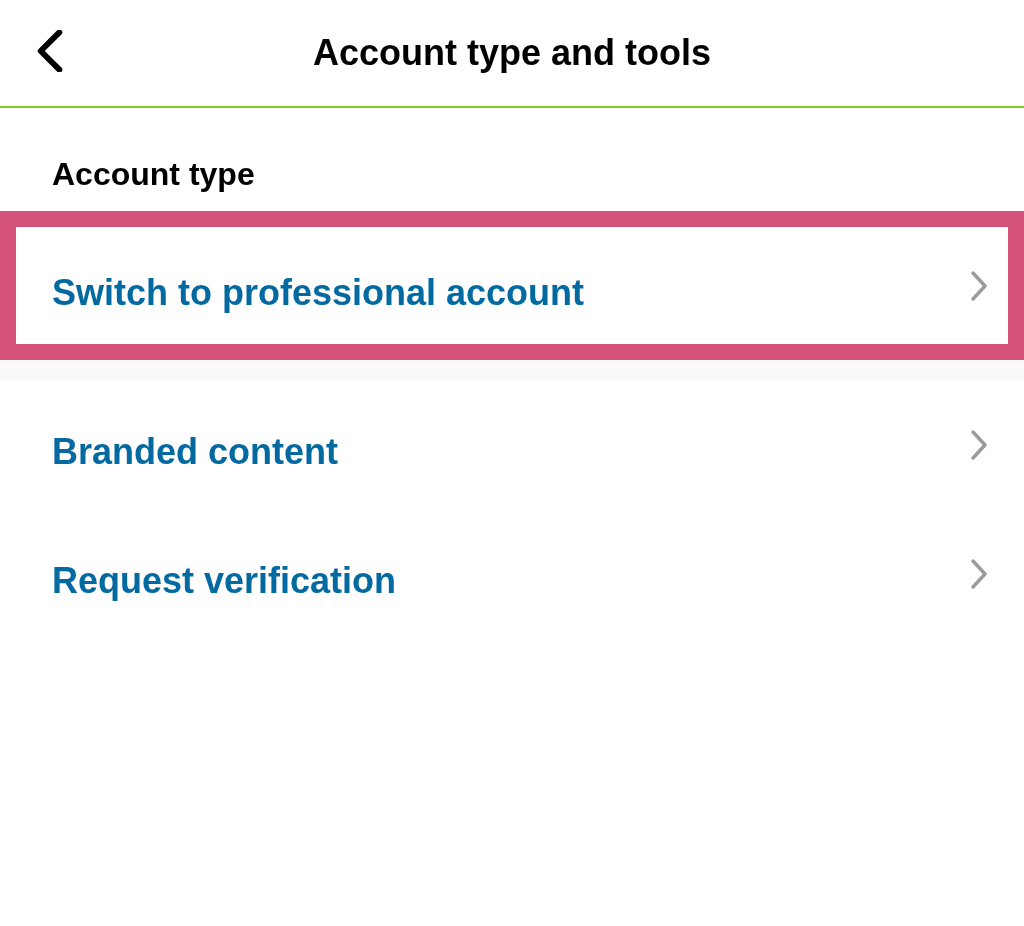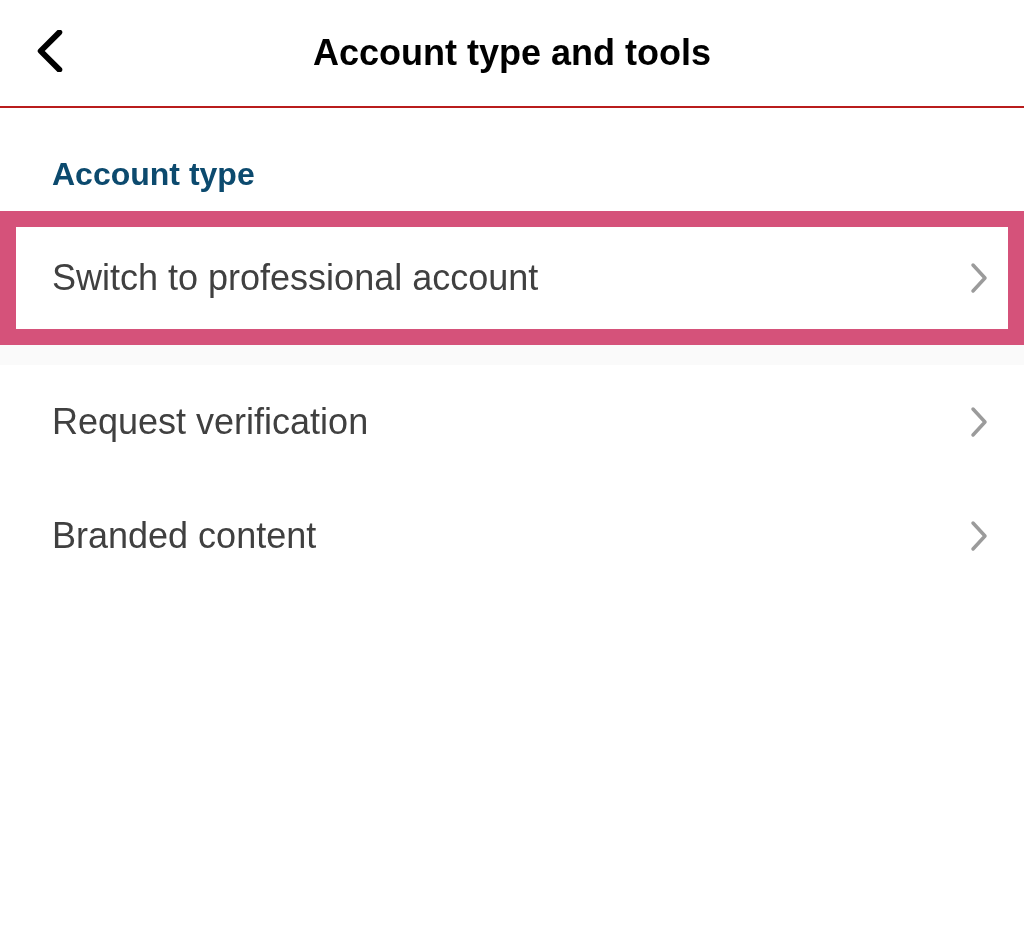--- a/index.html
+++ b/index.html
@@ -12,21 +12,21 @@
       background: #ffffff;
       width: 1024px;
       height: 926px;
       overflow: hidden;
     }
     .header {
       display: flex;
       align-items: center;
       height: 108px;
       padding: 0 28px;
-      border-bottom: 2px solid #b91c1c;
+      border-bottom: 2px solid #84cc16;
       position: relative;
     }
     .back-button {
       position: absolute;
       left: 28px;
       display: flex;
       align-items: center;
       justify-content: center;
       cursor: pointer;
       padding: 8px;
@@ -38,41 +38,42 @@
       font-weight: 700;
       color: #000;
     }
     .section {
       background: #ffffff;
     }
     .section-header {
       padding: 48px 52px 18px 52px;
       font-size: 32px;
       font-weight: 600;
-      color: #0c4a6e;
+      color: #000000;
     }
     .highlighted-wrapper {
       border: 16px solid #d5527a;
       padding: 0;
     }
     .row {
       display: flex;
       align-items: center;
       justify-content: space-between;
       padding: 36px 36px 36px 52px;
       cursor: pointer;
       background: #ffffff;
     }
     .highlighted-wrapper .row {
       padding: 30px 20px 30px 36px;
     }
     .row-label {
       font-size: 36px;
-      font-weight: 400;
-      color: #404040;
+      font-weight: 700;
+      color: #0369a1;
+      margin-top: 15px;
     }
     .chevron {
       display: flex;
       align-items: center;
     }
     .section-divider {
       height: 20px;
       background: #fafafa;
     }
   </style>
@@ -104,29 +105,29 @@
     </div>
   </div>
 
 </div>
 
 <div class="section-divider"></div>
 
 <div class="section">
 
   <div class="row">
-    <span class="row-label">Request verification</span>
+    <span class="row-label">Branded content</span>
     <span class="chevron">
       <svg width="18" height="32" viewBox="0 0 18 32" fill="none" stroke="#9b9b9b" stroke-width="3.5" stroke-linecap="round" stroke-linejoin="round">
         <polyline points="3,3 15,16 3,29"></polyline>
       </svg>
     </span>
   </div>
 
   <div class="row">
-    <span class="row-label">Branded content</span>
+    <span class="row-label">Request verification</span>
     <span class="chevron">
       <svg width="18" height="32" viewBox="0 0 18 32" fill="none" stroke="#9b9b9b" stroke-width="3.5" stroke-linecap="round" stroke-linejoin="round">
         <polyline points="3,3 15,16 3,29"></polyline>
       </svg>
     </span>
   </div>
 </div>
 
 </body></html>

